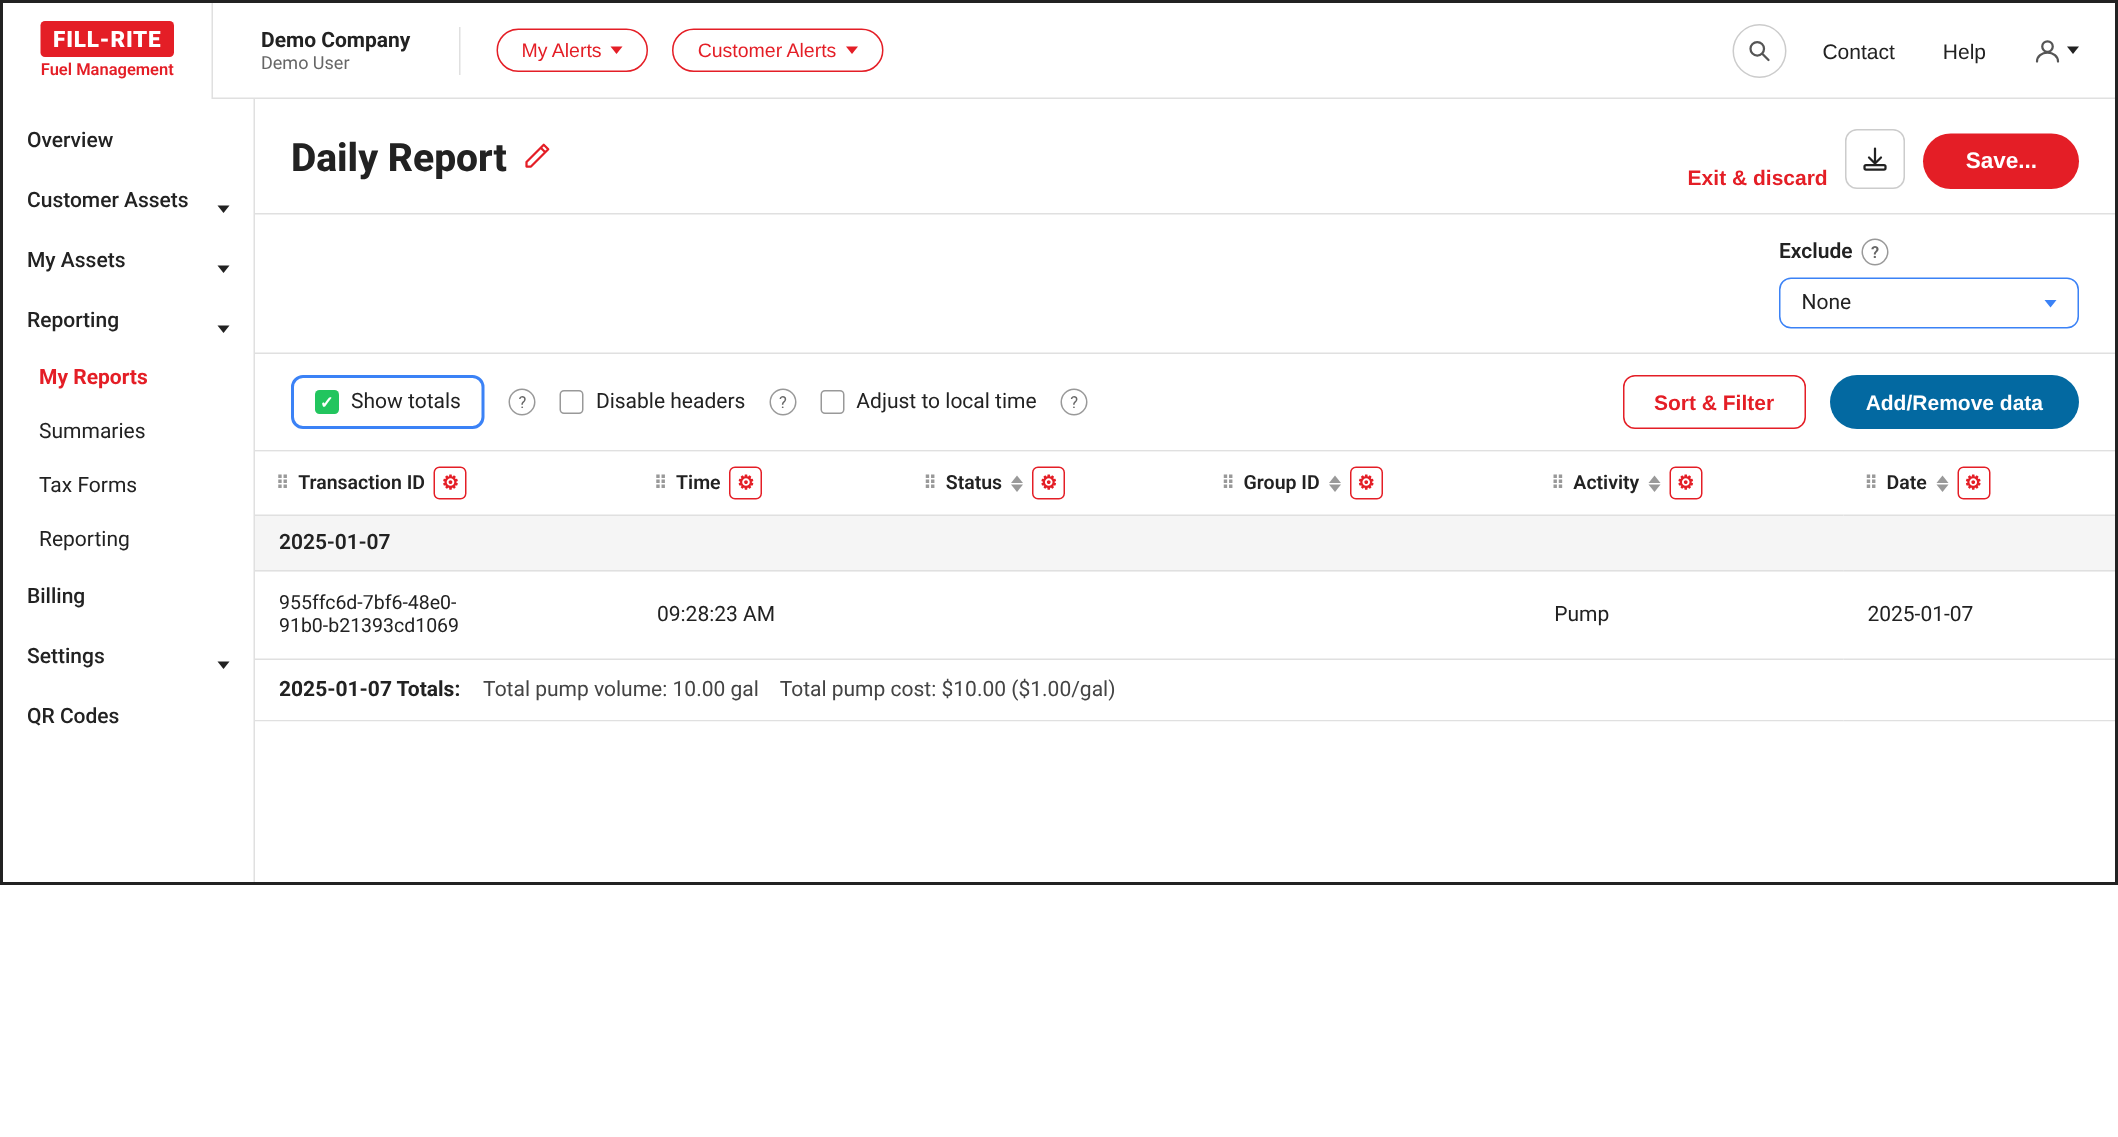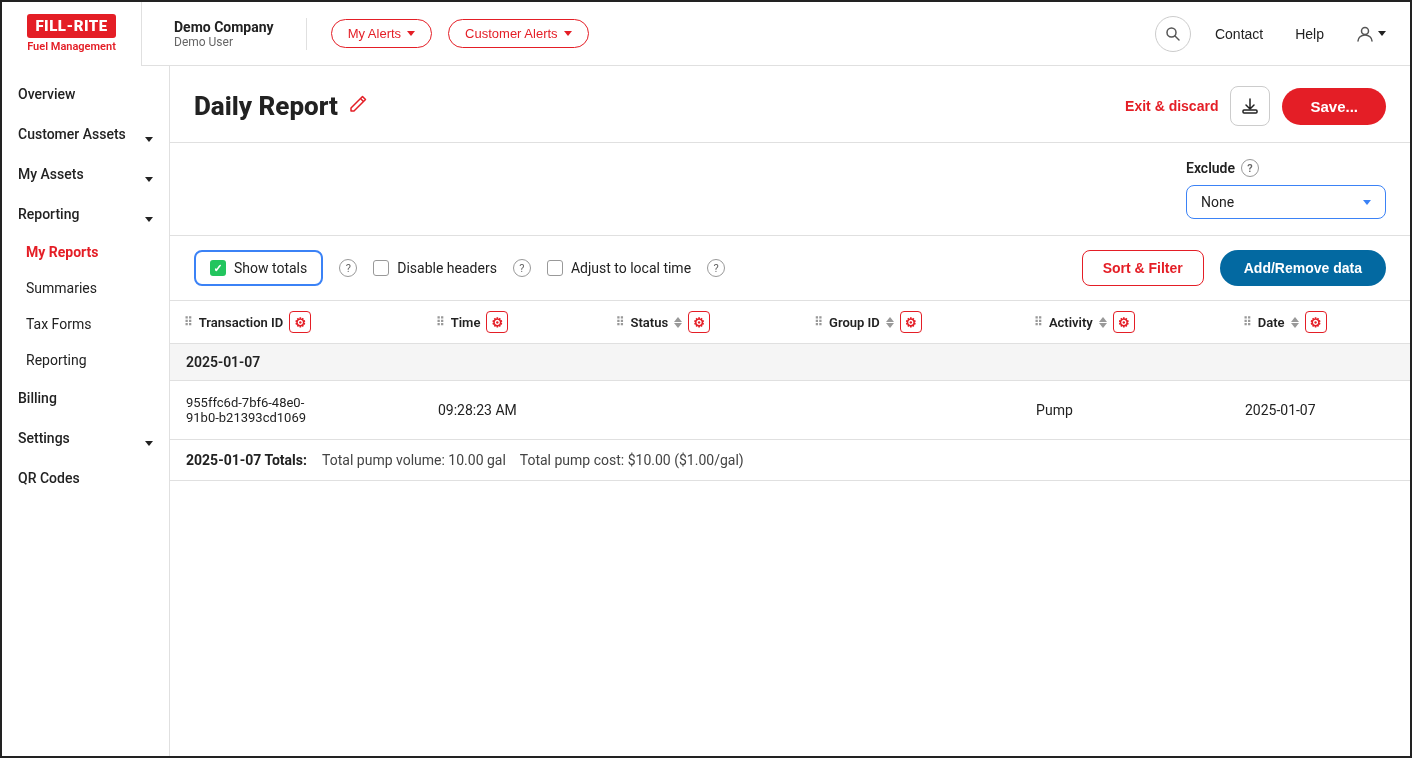--- a/index.html
+++ b/index.html
@@ -1,18 +1,18 @@
 <!DOCTYPE html>
 <html><head>
   <meta charset="utf-8">
   <style>
     * { box-sizing: border-box; margin: 0; padding: 0; }
     body { font-family: -apple-system, BlinkMacSystemFont, 'Segoe UI', Roboto, sans-serif; font-size: 14px; color: #222; background: #fff; }
 
-    .app-wrapper { display: flex; flex-direction: column; height: 758px; width: 1412px; border: 2px solid #222; overflow: hidden; }
+    .app-wrapper { display: flex; flex-direction: column; height: 590px; width: 1412px; border: 2px solid #222; overflow: hidden; }
 
     
     .top-nav { display: flex; align-items: center; height: 64px; border-bottom: 1px solid #e0e0e0; padding: 0 16px; gap: 16px; flex-shrink: 0; }
     .logo-area { display: flex; flex-direction: column; align-items: center; justify-content: center; width: 140px; height: 64px; background: #fff; border-right: 1px solid #e0e0e0; margin-left: -16px; padding: 0 16px; flex-shrink: 0; }
     .logo-badge { background: #e41e26; color: #fff; font-weight: 900; font-size: 15px; padding: 3px 8px; border-radius: 3px; letter-spacing: 0.5px; }
     .logo-sub { color: #e41e26; font-size: 11px; font-weight: 600; margin-top: 2px; }
     .nav-company { display: flex; flex-direction: column; margin-left: 16px; margin-right: 8px; }
     .nav-company-name { font-weight: 700; font-size: 14px; }
     .nav-company-user { font-size: 12px; color: #666; }
     .nav-divider { width: 1px; height: 32px; background: #e0e0e0; margin: 0 8px; }
@@ -32,21 +32,21 @@
     .sidebar-sub { padding: 10px 16px 10px 24px; cursor: pointer; font-size: 14px; color: #222; }
     .sidebar-sub.active { color: #e41e26; font-weight: 700; }
 
     
     .content { flex: 1; overflow-y: auto; padding: 0; }
 
     
     .report-header { display: flex; align-items: center; padding: 20px 24px 16px; border-bottom: 1px solid #e0e0e0; }
     .report-title { font-size: 26px; font-weight: 800; margin-right: 10px; }
     .edit-icon { color: #e41e26; cursor: pointer; font-size: 18px; }
-    .report-header-actions { margin-left: auto; display: flex; align-items: center; gap: 12px; }
+    .report-header-actions { margin-left: auto; display: flex; align-items: flex-end; gap: 12px; }
     .exit-discard-btn { background: none; border: none; color: #e41e26; font-size: 14px; font-weight: 600; cursor: pointer; }
     .download-btn { width: 40px; height: 40px; border: 1.5px solid #ccc; border-radius: 8px; display: flex; align-items: center; justify-content: center; cursor: pointer; background: #fff; color: #222; }
     .save-btn { background: #e41e26; color: #fff; border: none; border-radius: 24px; padding: 10px 28px; font-size: 15px; font-weight: 700; cursor: pointer; }
 
     
     .filters-section { padding: 16px 24px; border-bottom: 1px solid #e0e0e0; }
     .filters-row1 { display: flex; align-items: center; gap: 16px; margin-bottom: 0; }
     .filter-label { font-size: 14px; font-weight: 600; margin-bottom: 8px; }
     .filter-group { display: flex; flex-direction: column; }
     .date-range-select { border: 1.5px solid #3b82f6; border-radius: 8px; padding: 8px 14px; font-size: 14px; color: #3b82f6; display: flex; align-items: center; gap: 8px; cursor: pointer; min-width: 180px; background: #fff; }

